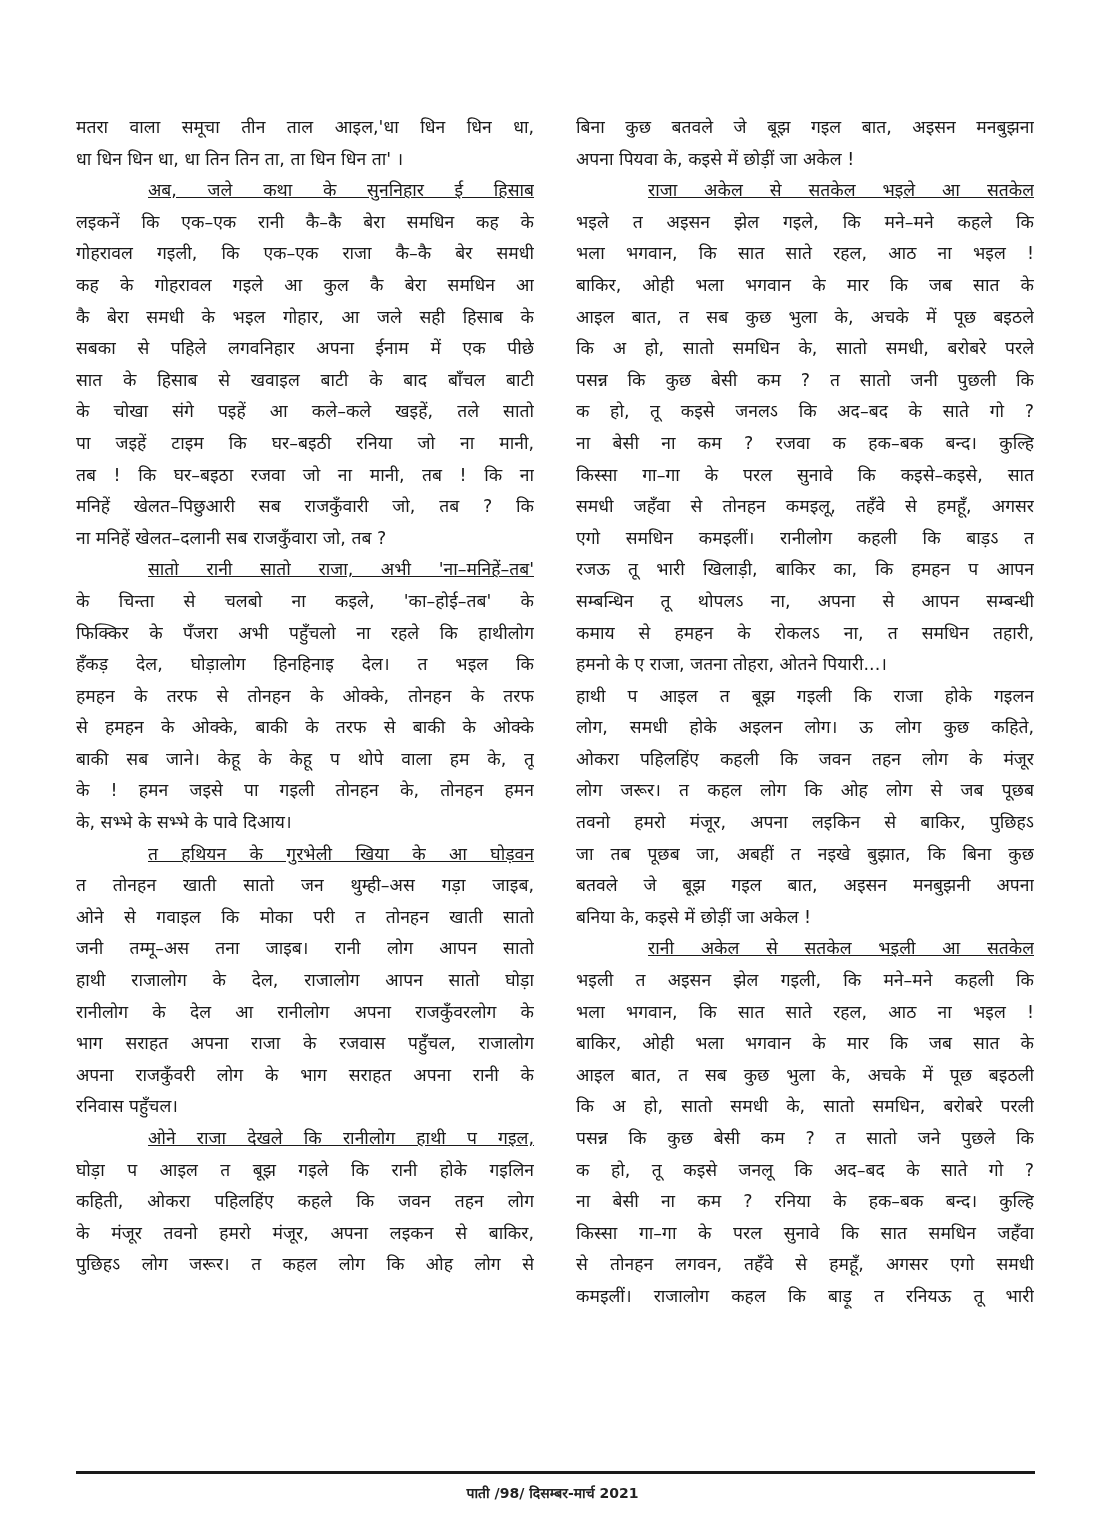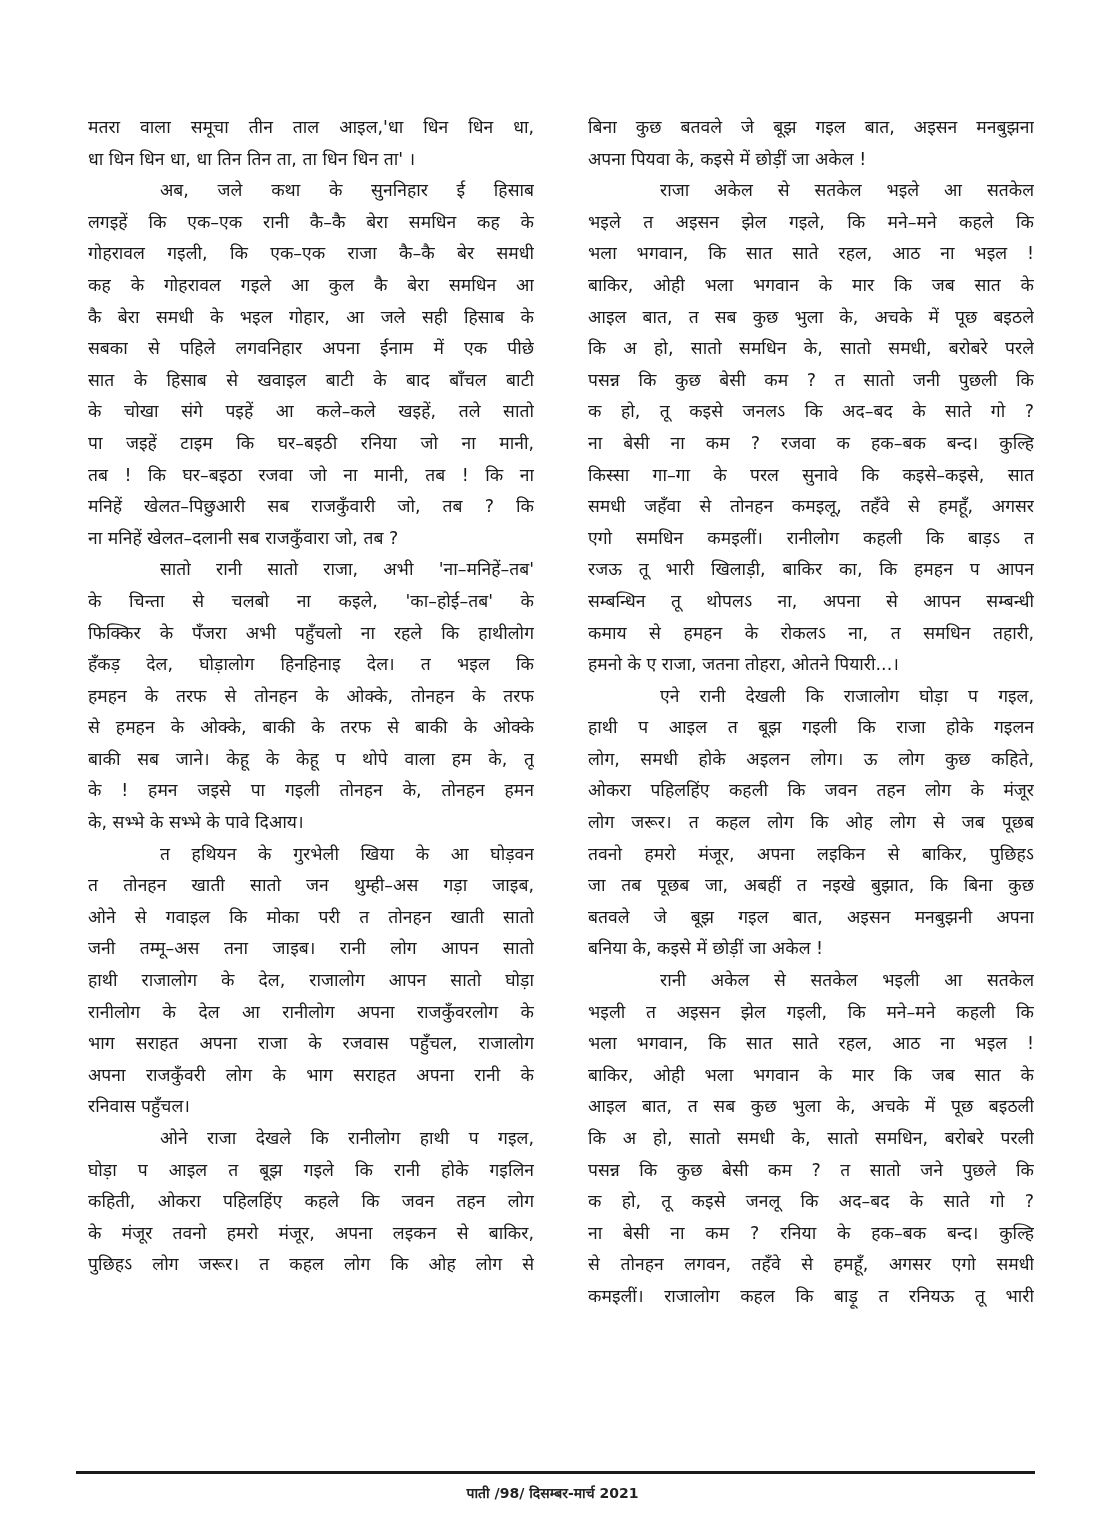--- a/index.html
+++ b/index.html
@@ -1,40 +1,40 @@
 <!DOCTYPE html>
 <html><head>
 <meta charset="utf-8">
 <style>
   html, body { margin: 0; padding: 0; background: #ffffff; }
   body { width: 1110px; height: 1538px; position: relative; overflow: hidden;
          font-family: "DejaVu Sans", sans-serif; color: #1a1a1a; }
   .col { position: absolute; top: 112px; width: 458px; }
   .col-left { left: 76px; }
   .col-right { left: 576px; }
-  .para { margin: 0 0 0 12px; }
+  .para { margin: 0 0 0 0; }
   .line { display: block; height: 31.6px; line-height: 31.6px; font-size: 17.5px;
           text-align: justify; text-align-last: justify; white-space: nowrap; overflow: hidden; }
   .line.last { text-align-last: left; }
-  .line.indent { padding-left: 72px; }
+  .line.indent { padding-left: 72px; text-decoration: underline; }
   .rule { position: absolute; left: 76px; top: 1471px; width: 959px; height: 3px; background: #1a1a1a; }
   .footer { position: absolute; left: 0; top: 1483px; width: 1105px; text-align: center;
             font-family: "DejaVu Sans", sans-serif; font-weight: bold; font-size: 14px; color: #222; }
 </style>
 </head>
 <body>
 
 <div class="col col-left" id="col-left">
     <div class="para">
       <span class="line">मतरा वाला समूचा तीन ताल आइल,'धा धिन धिन धा,</span>
       <span class="line last">धा धिन धिन धा, धा तिन तिन ता, ता धिन धिन ता' ।</span>
     </div>
     <div class="para">
       <span class="line indent">अब, जले कथा के सुननिहार ई हिसाब</span>
-      <span class="line">लगइहें कि एक–एक रानी कै–कै बेरा समधिन कह के</span>
+      <span class="line">लइकनें कि एक–एक रानी कै–कै बेरा समधिन कह के</span>
       <span class="line">गोहरावल गइली, कि एक–एक राजा कै–कै बेर समधी</span>
       <span class="line">कह के गोहरावल गइले आ कुल कै बेरा समधिन आ</span>
       <span class="line">कै बेरा समधी के भइल गोहार, आ जले सही हिसाब के</span>
       <span class="line">सबका से पहिले लगवनिहार अपना ईनाम में एक पीछे</span>
       <span class="line">सात के हिसाब से खवाइल बाटी के बाद बॉंचल बाटी</span>
       <span class="line">के चोखा संगे पइहें आ कले–कले खइहें, तले सातो</span>
       <span class="line">पा जइहें टाइम कि घर–बइठी रनिया जो ना मानी,</span>
       <span class="line">तब ! कि घर–बइठा रजवा जो ना मानी, तब ! कि ना</span>
       <span class="line">मनिहें खेलत–पिछुआरी सब राजकुँवारी जो, तब ? कि</span>
       <span class="line last">ना मनिहें खेलत–दलानी सब राजकुँवारा जो, तब ?</span>
@@ -86,39 +86,39 @@
       <span class="line">ना बेसी ना कम ? रजवा क हक–बक बन्द। कुल्हि</span>
       <span class="line">किस्सा गा–गा के परल सुनावे कि कइसे–कइसे, सात</span>
       <span class="line">समधी जहँवा से तोनहन कमइलू, तहँवे से हमहूँ, अगसर</span>
       <span class="line">एगो समधिन कमइलीं। रानीलोग कहली कि बाड़ऽ त</span>
       <span class="line">रजऊ तू भारी खिलाड़ी, बाकिर का, कि हमहन प आपन</span>
       <span class="line">सम्बन्धिन तू थोपलऽ ना, अपना से आपन सम्बन्धी</span>
       <span class="line">कमाय से हमहन के रोकलऽ ना, त समधिन तहारी,</span>
       <span class="line last">हमनो के ए राजा, जतना तोहरा, ओतने पियारी...।</span>
     </div>
     <div class="para">
-      <span class="line indent">एने रानी देखली कि राजालोग घोड़ा प गइल,</span>
       <span class="line">हाथी प आइल त बूझ गइली कि राजा होके गइलन</span>
       <span class="line">लोग, समधी होके अइलन लोग। ऊ लोग कुछ कहिते,</span>
       <span class="line">ओकरा पहिलहिंए कहली कि जवन तहन लोग के मंजूर</span>
       <span class="line">लोग जरूर। त कहल लोग कि ओह लोग से जब पूछब</span>
       <span class="line">तवनो हमरो मंजूर, अपना लइकिन से बाकिर, पुछिहऽ</span>
       <span class="line">जा तब पूछब जा, अबहीं त नइखे बुझात, कि बिना कुछ</span>
       <span class="line">बतवले जे बूझ गइल बात, अइसन मनबुझनी अपना</span>
       <span class="line last">बनिया के, कइसे में छोड़ीं जा अकेल !</span>
     </div>
     <div class="para">
       <span class="line indent">रानी अकेल से सतकेल भइली आ सतकेल</span>
       <span class="line">भइली त अइसन झेल गइली, कि मने–मने कहली कि</span>
       <span class="line">भला भगवान, कि सात साते रहल, आठ ना भइल !</span>
       <span class="line">बाकिर, ओही भला भगवान के मार कि जब सात के</span>
       <span class="line">आइल बात, त सब कुछ भुला के, अचके में पूछ बइठली</span>
       <span class="line">कि अ हो, सातो समधी के, सातो समधिन, बरोबरे परली</span>
       <span class="line">पसन्न कि कुछ बेसी कम ? त सातो जने पुछले कि</span>
       <span class="line">क हो, तू कइसे जनलू कि अद–बद के साते गो ?</span>
       <span class="line">ना बेसी ना कम ? रनिया के हक–बक बन्द। कुल्हि</span>
+      <span class="line">किस्सा गा–गा के परल सुनावे कि सात समधिन जहँवा</span>
       <span class="line">से तोनहन लगवन, तहँवे से हमहूँ, अगसर एगो समधी</span>
       <span class="line">कमइलीं। राजालोग कहल कि बाड़ू त रनियऊ तू भारी</span>
     </div>
   </div>
 
 <div class="rule"></div>
 <div class="footer">पाती /98/ दिसम्बर-मार्च 2021</div>
 
 </body></html>

